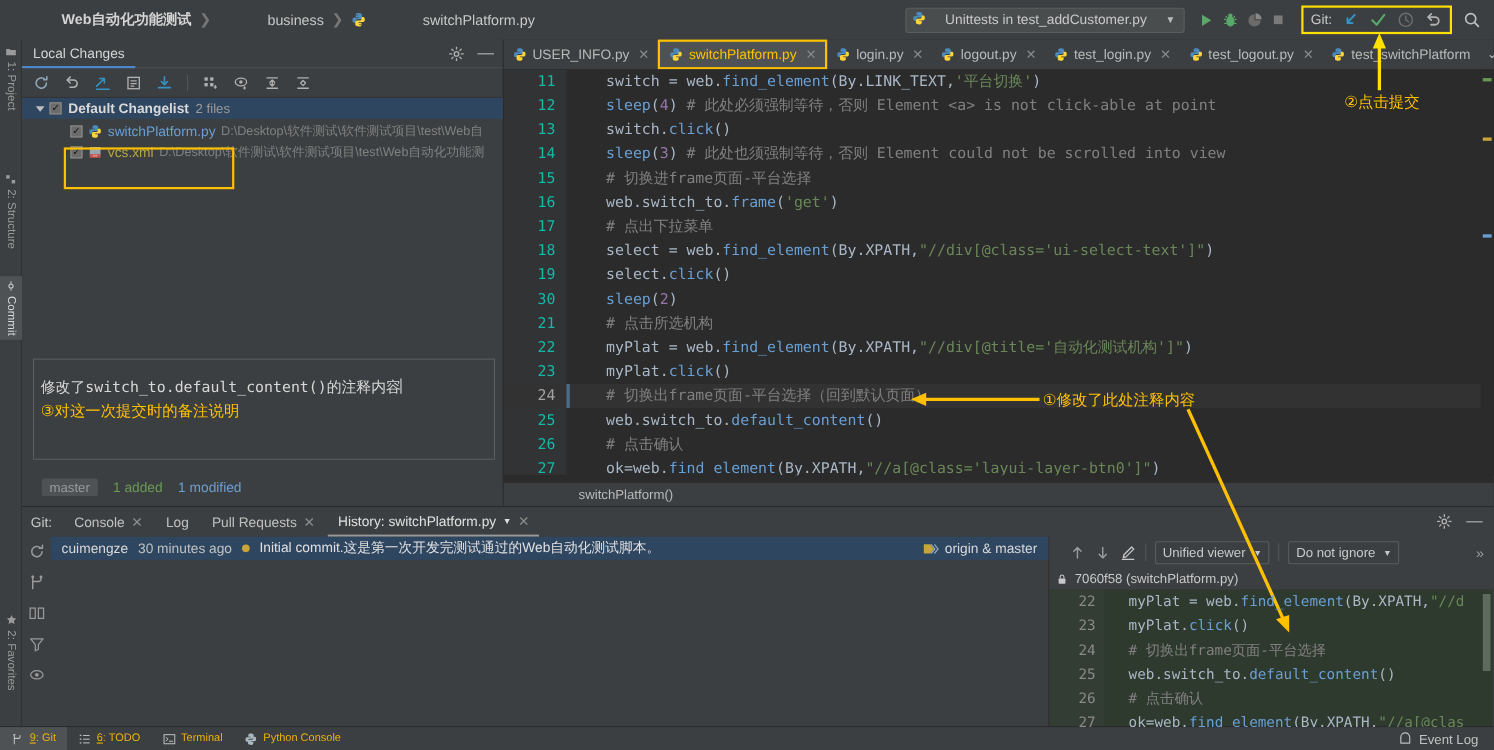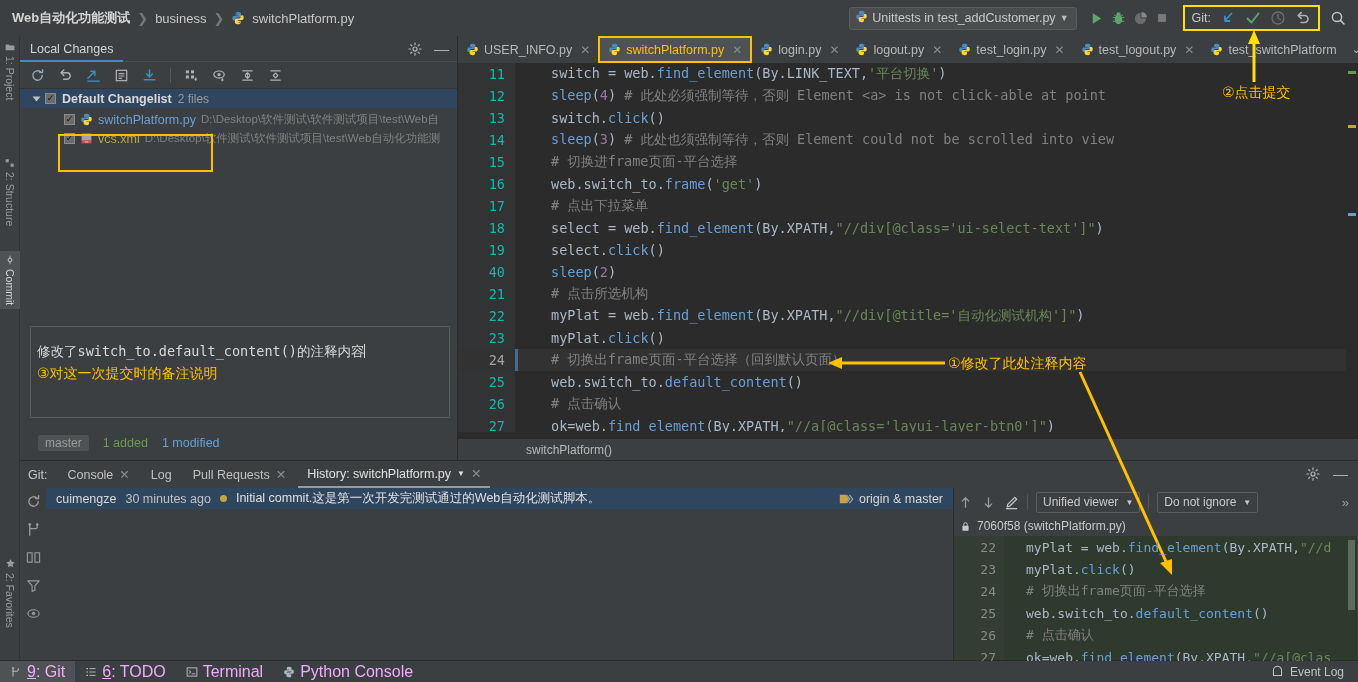--- a/index.html
+++ b/index.html
@@ -12,30 +12,30 @@
     overflow: hidden;
   }
   .app { position: relative; width: 1358px; height: 682px; }
 
   
   .topbar {
     position: absolute; left: 0; top: 0; width: 1358px; height: 36px;
     background: #3c3f41; display: flex; align-items: center;
   }
   .crumbs { display: flex; align-items: center; padding-left: 12px; gap: 7px; }
-  .crumb { color: #c8c8c8; font-size: 13px; }
+  .crumb { color: #c8c8c8; font-size: 13px; margin-left: 44px; }
   .crumb.bold { font-weight: bold; color: #d4d4d4; }
   .crumb-sep { color: #777; font-size: 13px; }
 
   .toolbar-right {
     position: absolute; right: 4px; top: 0; height: 36px;
     display: flex; align-items: center; gap: 4px;
   }
   .runcfg {
-    display: flex; align-items: center; gap: 4px;
+    display: flex; align-items: center; gap: 17px;
     background: #4a4d4e; border: 1px solid #5a5d5e; border-radius: 3px;
     height: 23px; padding: 0 7px 0 5px; color: #c8c8c8; font-size: 12.5px;
   }
   .runbtns { display: flex; align-items: center; gap: 7px; margin-left: 8px; }
   .gitbox {
     display: flex; align-items: center; gap: 9px;
     margin-left: 10px; padding: 3px 7px;
     border: 2px solid #ffe000;
   }
   .gitlabel { color: #c8c8c8; font-size: 12.5px; }
@@ -170,38 +170,38 @@
     background: #2f4661; display: flex; align-items: center; gap: 9px; padding: 0 10px;
     font-size: 12.5px; color: #d8d8d8;
   }
   .author { color: #d8d8d8; }
   .cmt-time { color: #c0c0c0; }
   .dot { width: 7px; height: 7px; border-radius: 50%; background: #c8a43a; }
   .cmt-subject { color: #e0e0e0; }
   .origin-tag { position: absolute; right: 10px; display: flex; align-items: center; gap: 5px; color: #d8d8d8; }
 
   .gw-right { width: 403px; position: relative; background: #3c3f41; }
-  .dv-toolbar { height: 28px; display: flex; align-items: center; gap: 8px; padding: 0 4px; }
+  .dv-toolbar { height: 28px; display: flex; align-items: center; gap: 8px; padding: 0 18px; }
   .dv-combo {
     border: 1px solid #5a5d5e; border-radius: 2px; height: 21px;
     display: flex; align-items: center; gap: 7px; padding: 0 6px;
     font-size: 12px; color: #c8c8c8; background: #3c3f41;
   }
   .dv-sep { width: 1px; height: 16px; background: #555; }
   .dv-title { height: 20px; display: flex; align-items: center; gap: 6px; padding-left: 6px; font-size: 12px; color: #c8c8c8; }
   .dv-code { position: absolute; left: 0; top: 48px; width: 403px; height: 125px; background: #2f3a2f; overflow: hidden; }
   .dv-line { height: 22px; display: flex; align-items: center; font-family: "DejaVu Sans Mono", monospace; font-size: 13px; white-space: nowrap; }
   .dv-gutter-bg { position: absolute; left: 0; top: 0; width: 50px; height: 125px; background: #333d33; }
   .dv-num { width: 50px; text-align: right; padding-right: 8px; color: #8a8a8a; flex: none; position: relative; z-index: 2; }
   .dv-text { padding-left: 22px; position: relative; z-index: 2; }
   .dv-scroll { position: absolute; right: 2px; top: 52px; width: 7px; height: 70px; background: #5c6b5c; }
 
   
   .statusbar { position: absolute; left: 0; bottom: 0; width: 1358px; height: 22px; background: #3c3f41; border-top: 1px solid #2b2b2b; display: flex; align-items: center; }
-  .sb-item { display: flex; align-items: center; gap: 5px; padding: 0 10px; font-size: 16px; color: #f0abfc; height: 22px; }
+  .sb-item { display: flex; align-items: center; gap: 5px; padding: 0 10px; font-size: 10px; color: #eab308; height: 22px; }
   .sb-item.sel { background: #4e5254; }
   .sb-item u { text-decoration: underline; }
   .sb-right { position: absolute; right: 14px; display: flex; align-items: center; gap: 6px; font-size: 12px; color: #c0c0c0; }
 
   
   .overlay { position: absolute; left: 0; top: 0; width: 1358px; height: 682px; pointer-events: none; }
   .anno-txt { position: absolute; color: #ffc000; font-size: 14px; white-space: nowrap; }
   .anno1 { left: 948px; top: 355px; }
   .anno2 { left: 1222px; top: 84px; }
 </style>
@@ -591,21 +591,21 @@
           </div>
           <div class="codeline">
             <span class="lnum">18</span>
             <span class="ctext"><span class="var">select </span><span class="op">= </span><span class="var">web.</span><span class="mth">find_element</span><span class="var">(By.XPATH,</span><span class="str">"//div[@class='ui-select-text']"</span><span class="var">)</span></span>
           </div>
           <div class="codeline">
             <span class="lnum">19</span>
             <span class="ctext"><span class="var">select.</span><span class="mth">click</span><span class="var">()</span></span>
           </div>
           <div class="codeline">
-            <span class="lnum">40</span>
+            <span class="lnum">30</span>
             <span class="ctext"><span class="mth">sleep</span><span class="var">(</span><span class="num">2</span><span class="var">)</span></span>
           </div>
           <div class="codeline">
             <span class="lnum">21</span>
             <span class="ctext"><span class="cmt"># 点击所选机构</span></span>
           </div>
           <div class="codeline">
             <span class="lnum">22</span>
             <span class="ctext"><span class="var">myPlat </span><span class="op">= </span><span class="var">web.</span><span class="mth">find_element</span><span class="var">(By.XPATH,</span><span class="str">"//div[@title='自动化测试机构']"</span><span class="var">)</span></span>
           </div>

